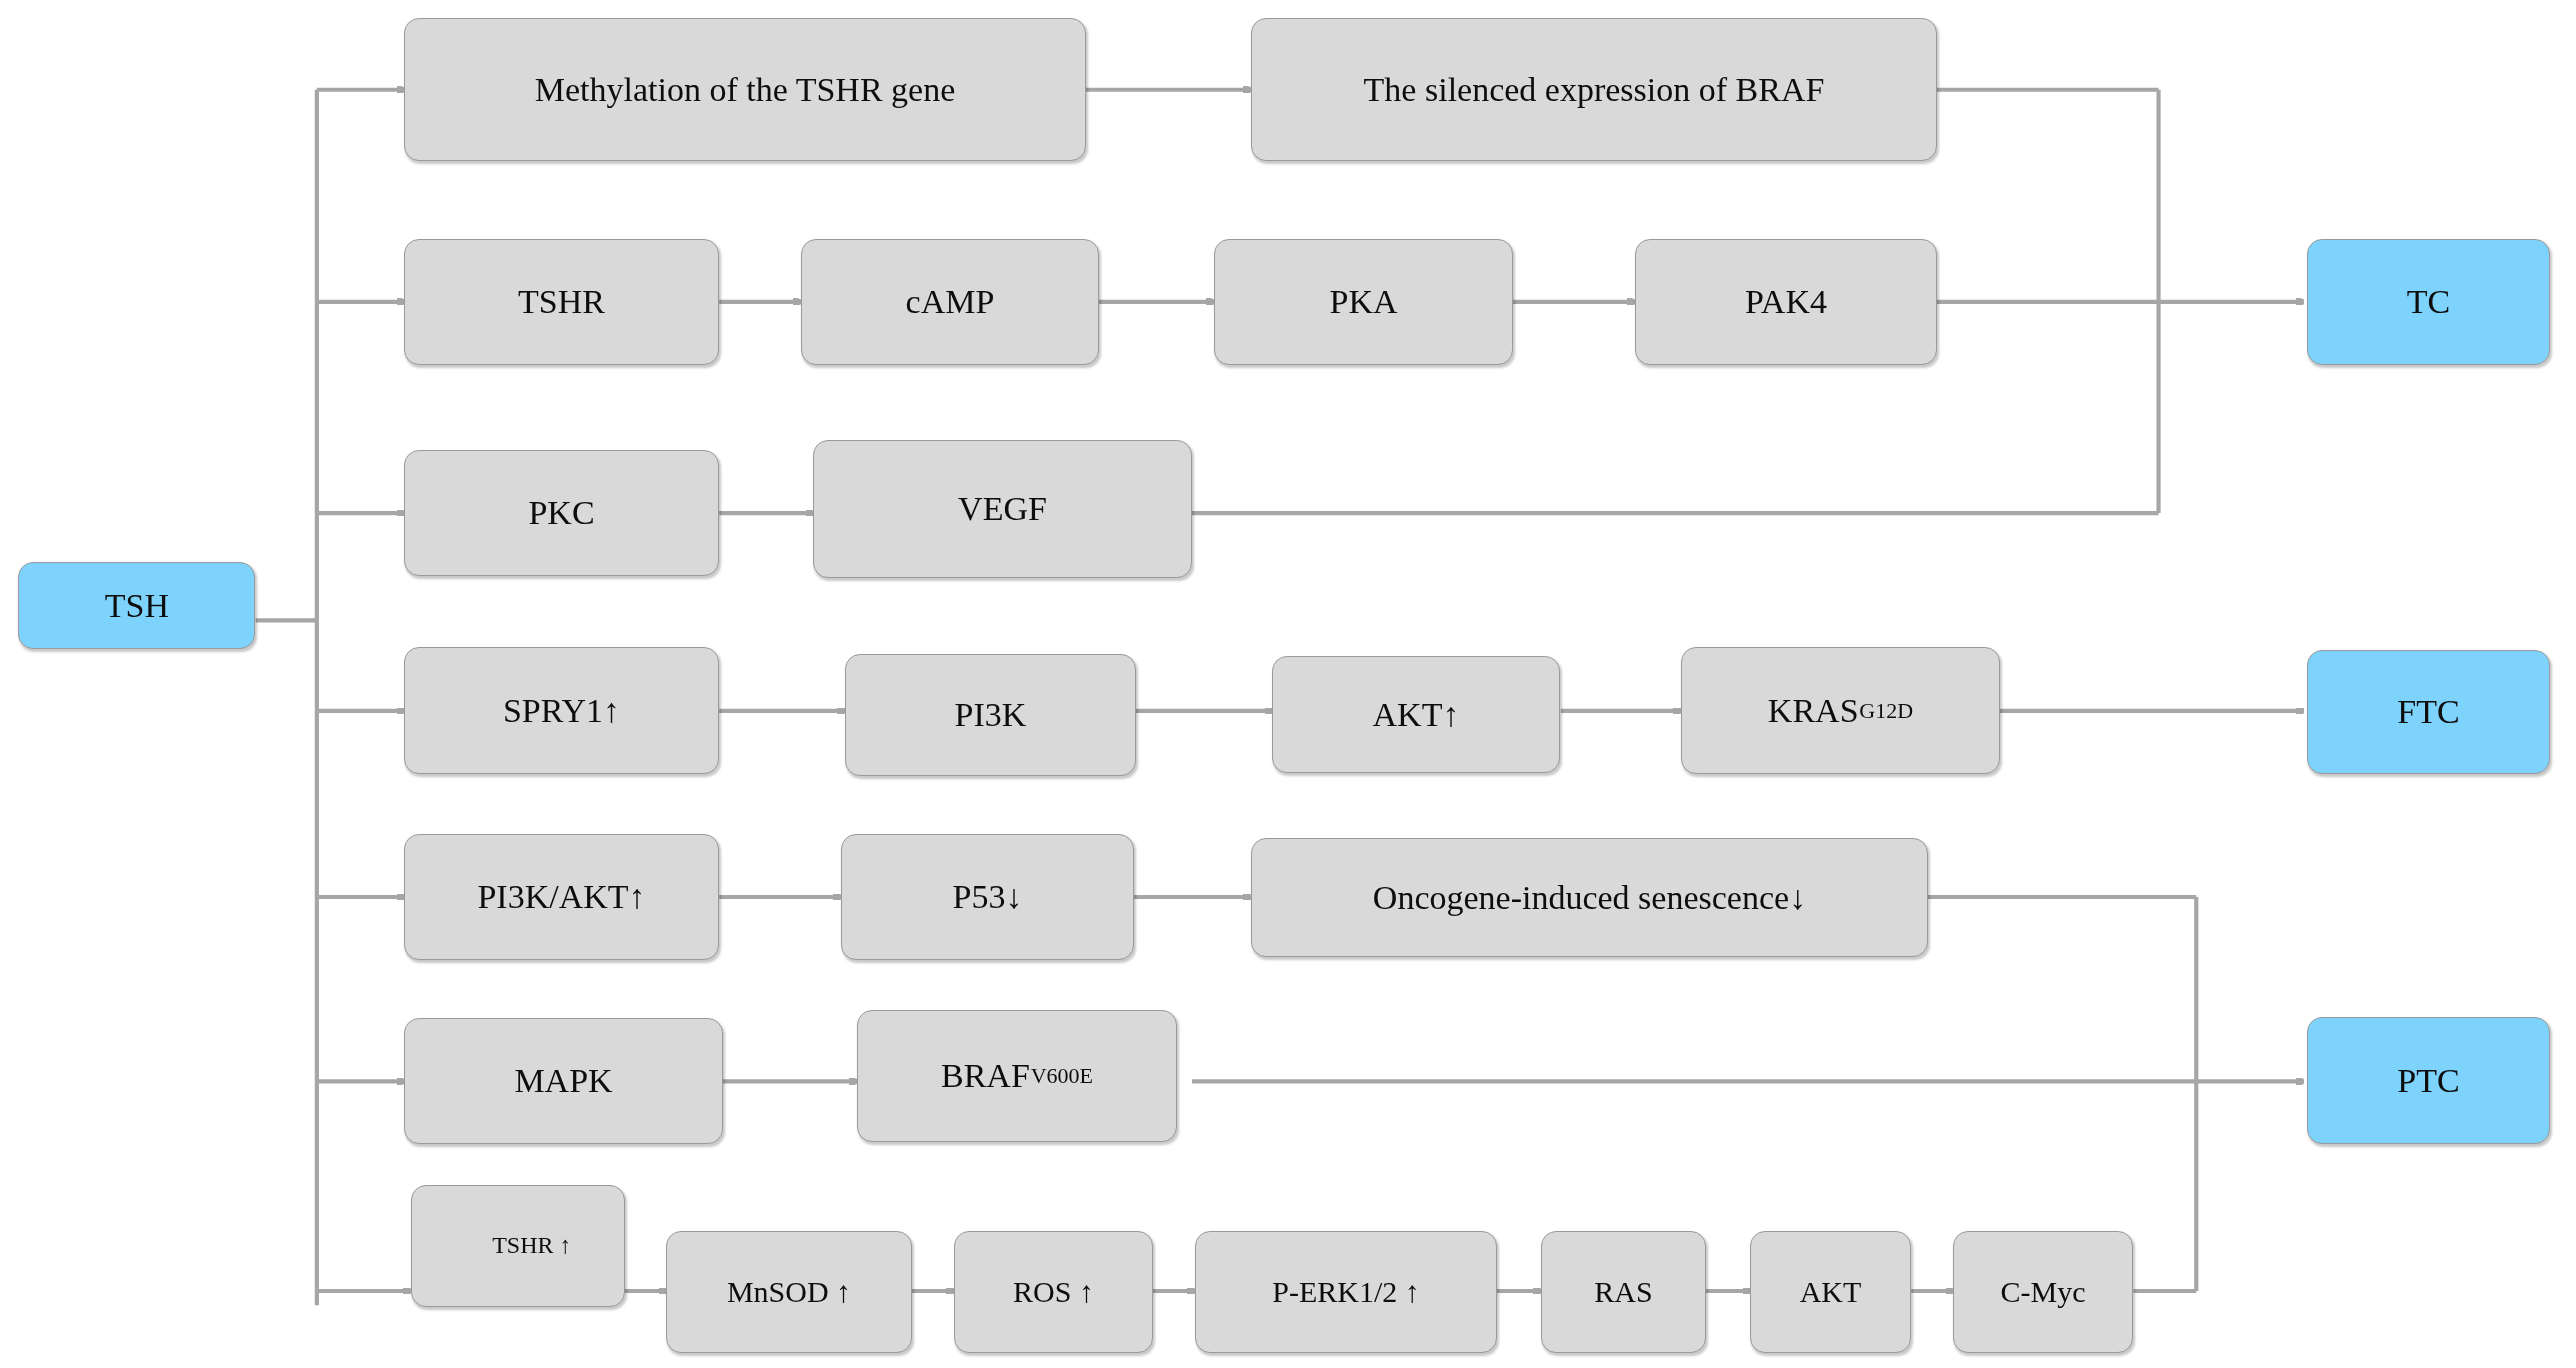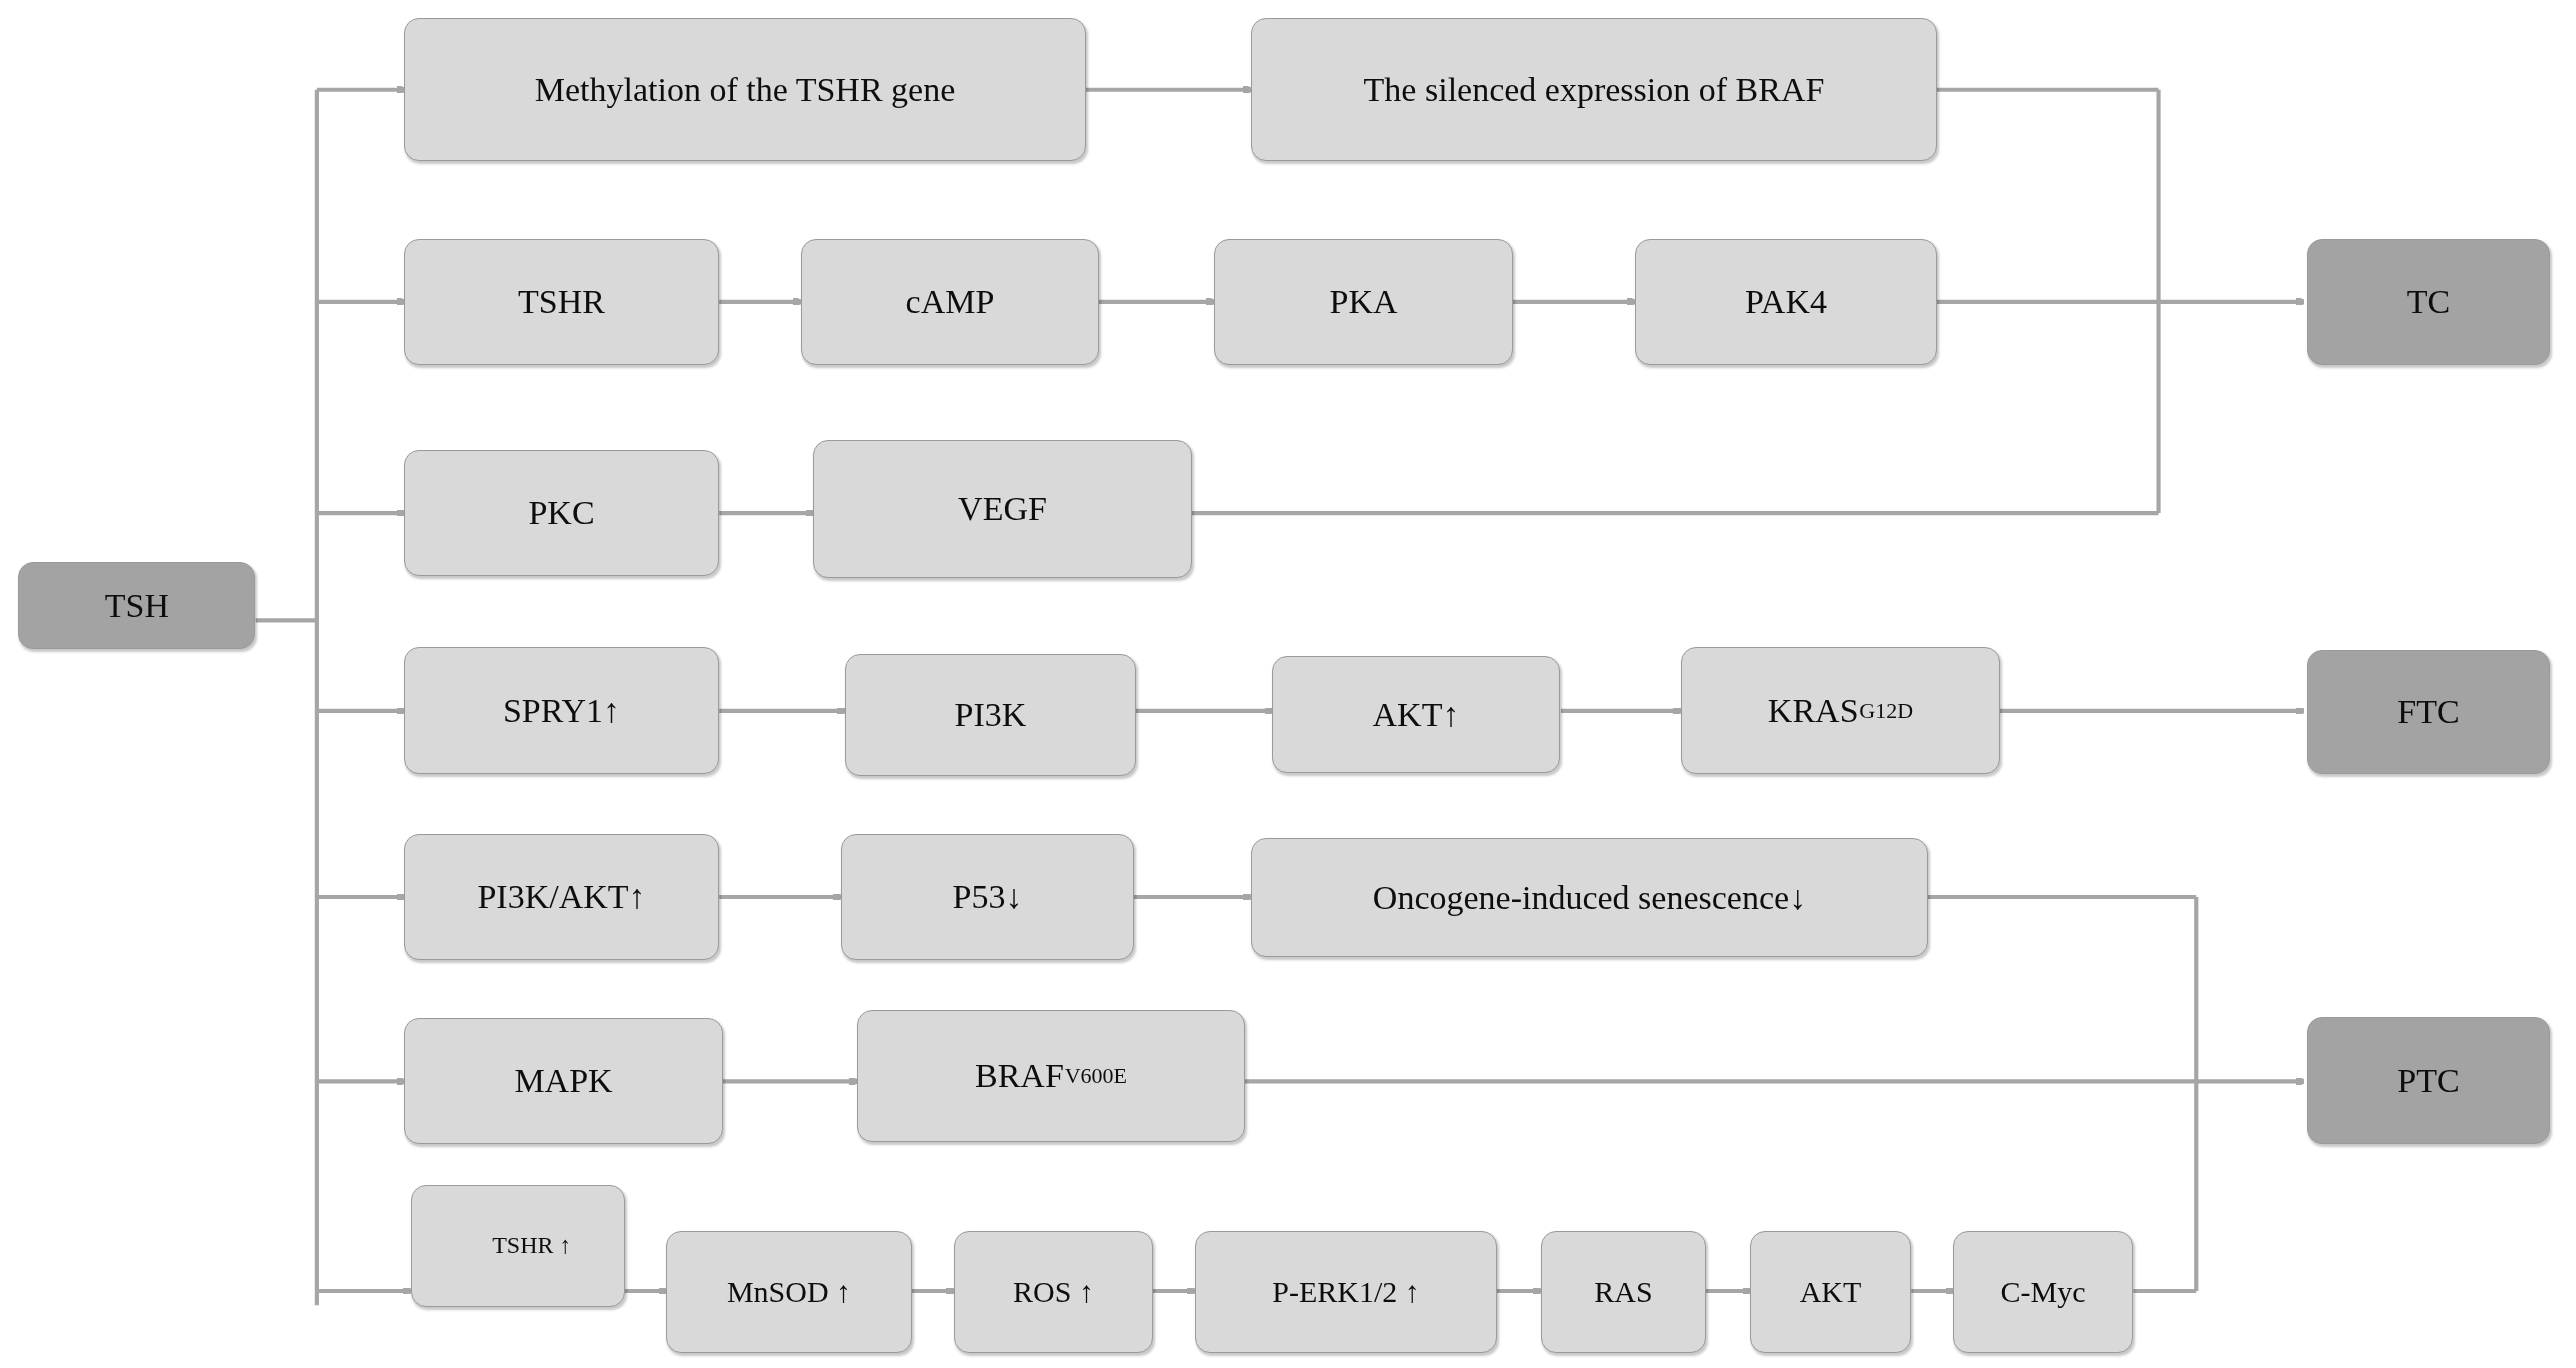--- a/index.html
+++ b/index.html
@@ -15,21 +15,21 @@
     border-radius:15px;
     background:#d9d9d9;
     color:#0d0d0d;
     font-size:34px;
     line-height:1.05;
     text-align:center;
     box-shadow:1.7px 2.5px 2.5px rgba(0,0,0,0.22);
     padding:0 8.4px;
     white-space:nowrap;
   }
-  .node.outcome{background:#a3a3a3;border-color:#9a9a9a;}
+  .node.outcome{background:#7dd3fc;border-color:#9a9a9a;}
   .node .sup{font-size:22px;vertical-align:super;line-height:0;margin-left:0.8px;}
 
   .node-txt{display:inline-block;}
 
   svg.wires{position:absolute;left:0;top:0;width:2576px;height:1369px;pointer-events:none;}
   svg.wires line, svg.wires path{stroke:#a6a6a6;stroke-width:5;fill:none;}
 </style>
 </head>
 <body>
 
@@ -150,21 +150,21 @@
   <div class="node" style="left:841px;top:834px;width:293px;height:126px;">
     <span class="node-txt">P53↓</span>
   </div>
   <div class="node" style="left:1251px;top:838px;width:677px;height:119px;">
     <span class="node-txt">Oncogene-induced senescence↓</span>
   </div>
 
   <div class="node" style="left:404px;top:1018px;width:319px;height:126px;">
     <span class="node-txt">MAPK</span>
   </div>
-  <div class="node" style="left:857px;top:1010px;width:388px;height:132px;">
+  <div class="node" style="left:857px;top:1010px;width:320px;height:132px;">
     <span class="node-txt">BRAF</span>
       <span class="sup">V600E</span>
   </div>
   <div class="node outcome" style="left:2307px;top:1017px;width:243px;height:127px;">
     <span class="node-txt">PTC</span>
   </div>
 
   <div class="node" style="left:411px;top:1185px;width:214px;height:122px;font-size:24px;padding-left:36px;">
     <span class="node-txt">TSHR ↑</span>
   </div>

